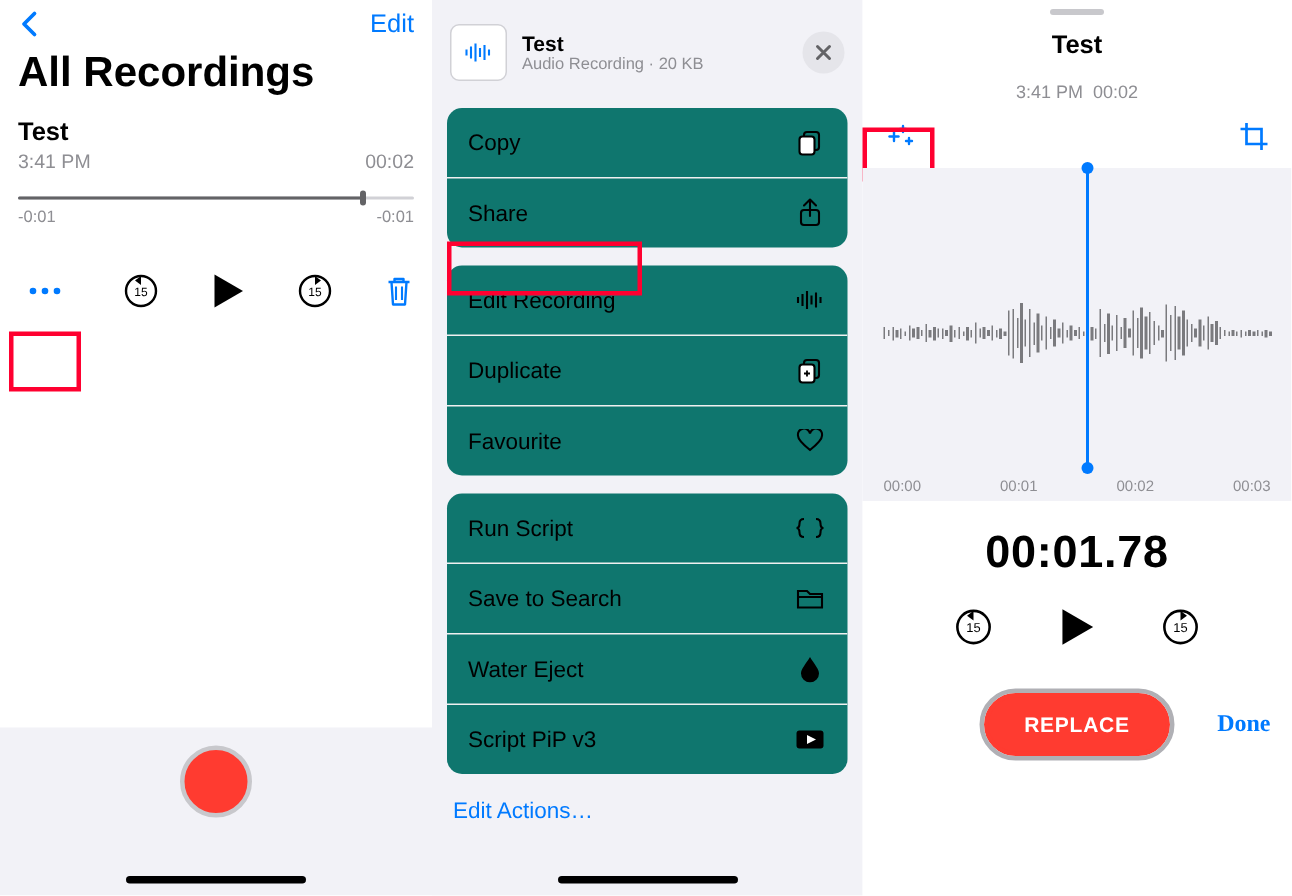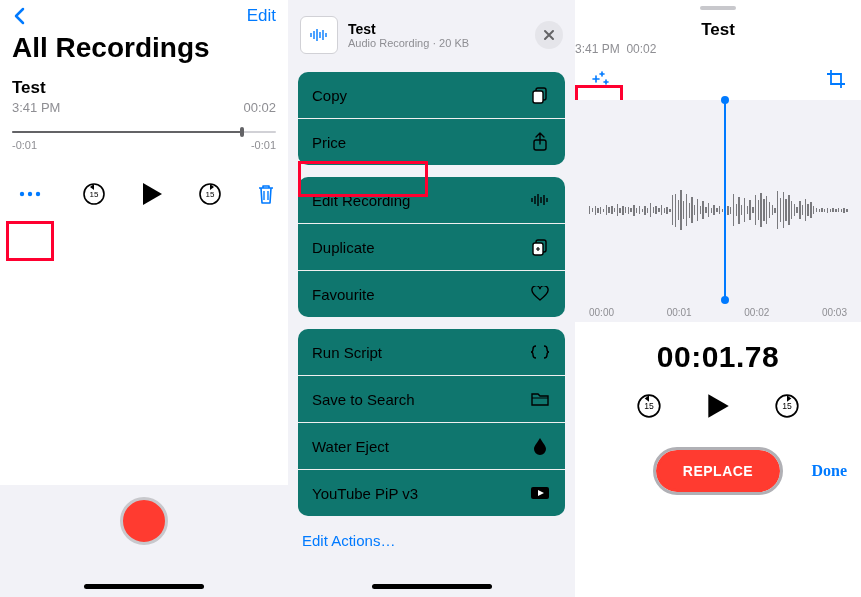--- a/index.html
+++ b/index.html
@@ -45,21 +45,21 @@
     .s2-group { background: #0f766e; margin: 8px 10px 12px; border-radius: 10px; overflow: hidden; }
     .s2-item { display: flex; align-items: center; justify-content: space-between; padding: 12px 14px; border-bottom: 1px solid #f0f0f0; cursor: pointer; font-size: 15px; }
     .s2-item:last-child { border-bottom: none; }
     .s2-icon { width: 22px; height: 22px; display: flex; align-items: center; justify-content: center; }
     .s2-edit-box { position: absolute; border: 3px solid #ff0030; width: 130px; height: 36px; left: 10px; top: 161px; pointer-events: none; }
     .s2-edit-actions { color: #007aff; font-size: 15px; padding: 4px 14px 0; cursor: pointer; }
 
     
     .s3-handle { width: 36px; height: 4px; background: #c8c8cc; border-radius: 2px; margin: 6px auto 10px; }
     .s3-title { text-align: center; font-weight: 600; font-size: 17px; }
-    .s3-sub { text-align: left; font-size: 12px; color: #8e8e93; margin-top: 2px; }
+    .s3-sub { text-align: center; font-size: 12px; color: #8e8e93; margin-top: 14px; }
     .s3-tools { display: flex; justify-content: space-between; padding: 12px 14px 0; }
     .s3-wand { color: #007aff; cursor: pointer; }
     .s3-crop { color: #007aff; cursor: pointer; }
     .s3-wand-box { position: absolute; border: 3px solid #ff0030; width: 48px; height: 36px; left: 0; top: 85px; pointer-events: none; }
     .s3-wave { margin: 10px 0 0; background: #f2f2f7; padding: 8px 14px 10px; position: relative; height: 222px; }
     .s3-playhead { position: absolute; left: 52%; top: 0; width: 2px; height: 200px; background: #007aff; }
     .s3-playhead::before, .s3-playhead::after { content:''; position:absolute; left:-3px; width:8px; height:8px; background:#007aff; border-radius:50%; }
     .s3-playhead::before { top:-4px; }
     .s3-playhead::after { bottom:-4px; }
     .s3-wavebars { position: absolute; top: 80px; left: 14px; right: 14px; height: 60px; display: flex; align-items: center; gap: 1.4px; }
@@ -173,21 +173,21 @@
       <div class="s2-item">
         <span>Copy</span>
         <span class="s2-icon">
             <svg width="18" height="18" viewBox="0 0 18 18">
               <rect x="5" y="2" width="10" height="12" rx="2" stroke="#000" stroke-width="1.4" fill="none"></rect>
               <rect x="2" y="5" width="10" height="12" rx="2" stroke="#000" stroke-width="1.4" fill="#fff"></rect>
             </svg>
           </span>
       </div>
       <div class="s2-item">
-        <span>Price</span>
+        <span>Share</span>
         <span class="s2-icon">
             <svg width="16" height="20" viewBox="0 0 16 20">
               <path d="M8 1 L8 12 M8 1 L4 5 M8 1 L12 5" stroke="#000" stroke-width="1.4" fill="none" stroke-linecap="round"></path>
               <rect x="2" y="8" width="12" height="10" rx="2" stroke="#000" stroke-width="1.4" fill="none"></rect>
             </svg>
           </span>
       </div>
     </div>
 
     <div class="s2-group">
@@ -247,21 +247,21 @@
       </div>
       <div class="s2-item">
         <span>Water Eject</span>
         <span class="s2-icon">
             <svg width="14" height="18" viewBox="0 0 14 18">
               <path d="M7 1 C10 6 13 9 13 12 A6 6 0 0 1 1 12 C1 9 4 6 7 1 Z" fill="#000"></path>
             </svg>
           </span>
       </div>
       <div class="s2-item">
-        <span>YouTube PiP v3</span>
+        <span>Script PiP v3</span>
         <span class="s2-icon">
             <svg width="20" height="14" viewBox="0 0 20 14">
               <rect x="1" y="1" width="18" height="12" rx="2" fill="#000"></rect>
               <path d="M8 4 L14 7 L8 10 Z" fill="#fff"></path>
             </svg>
           </span>
       </div>
     </div>
 
     <div class="s2-edit-actions">Edit Actions…</div>

